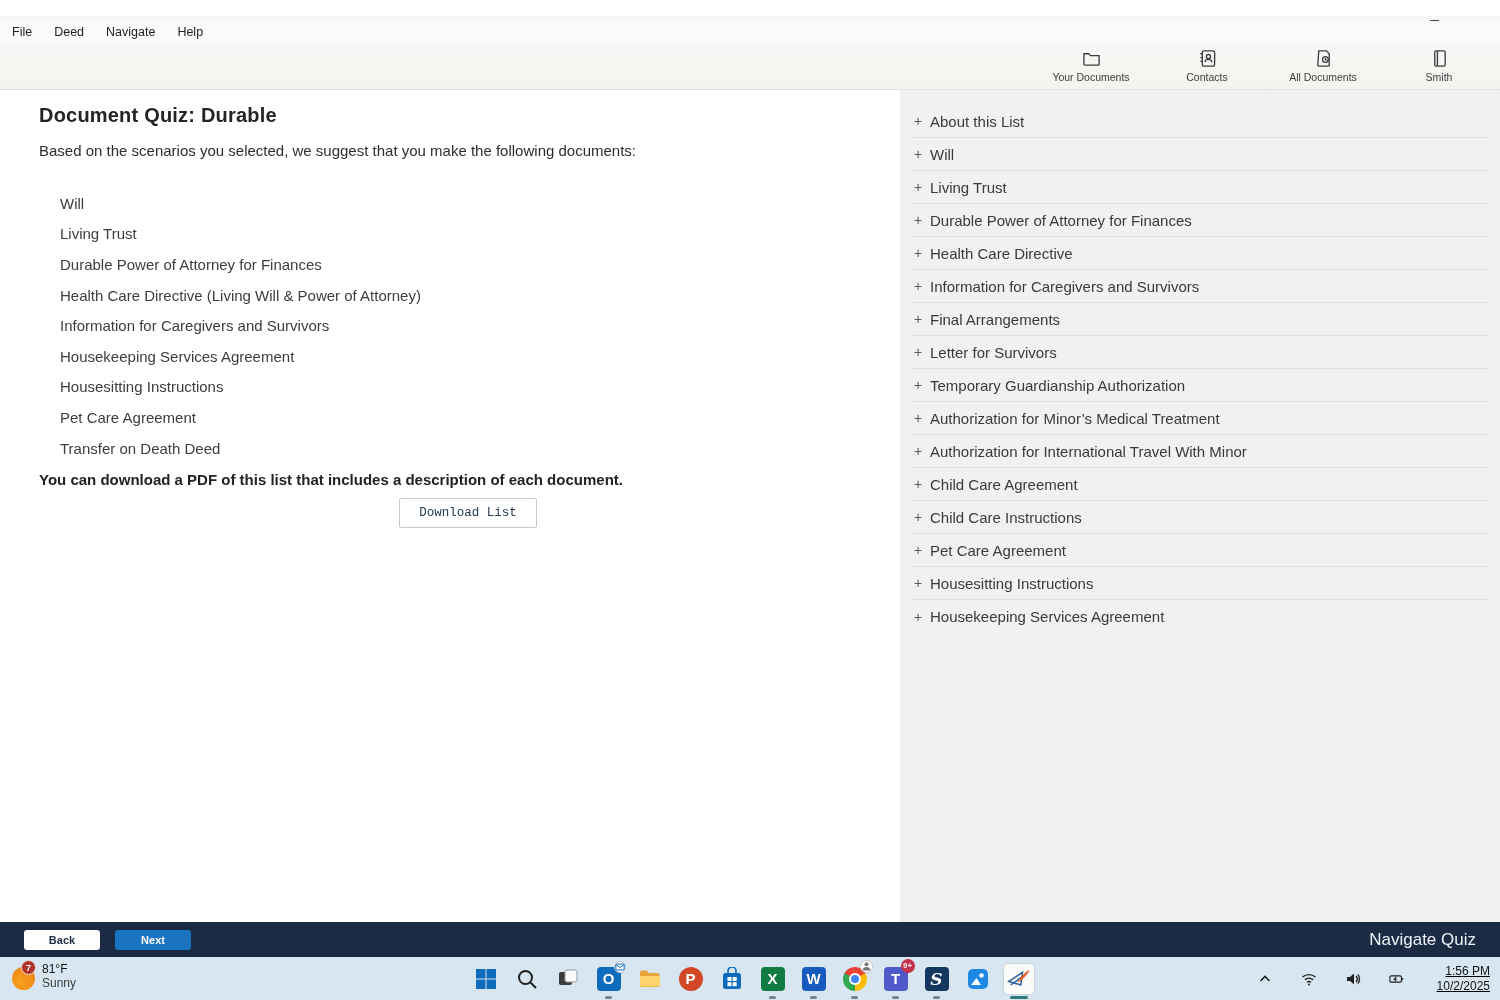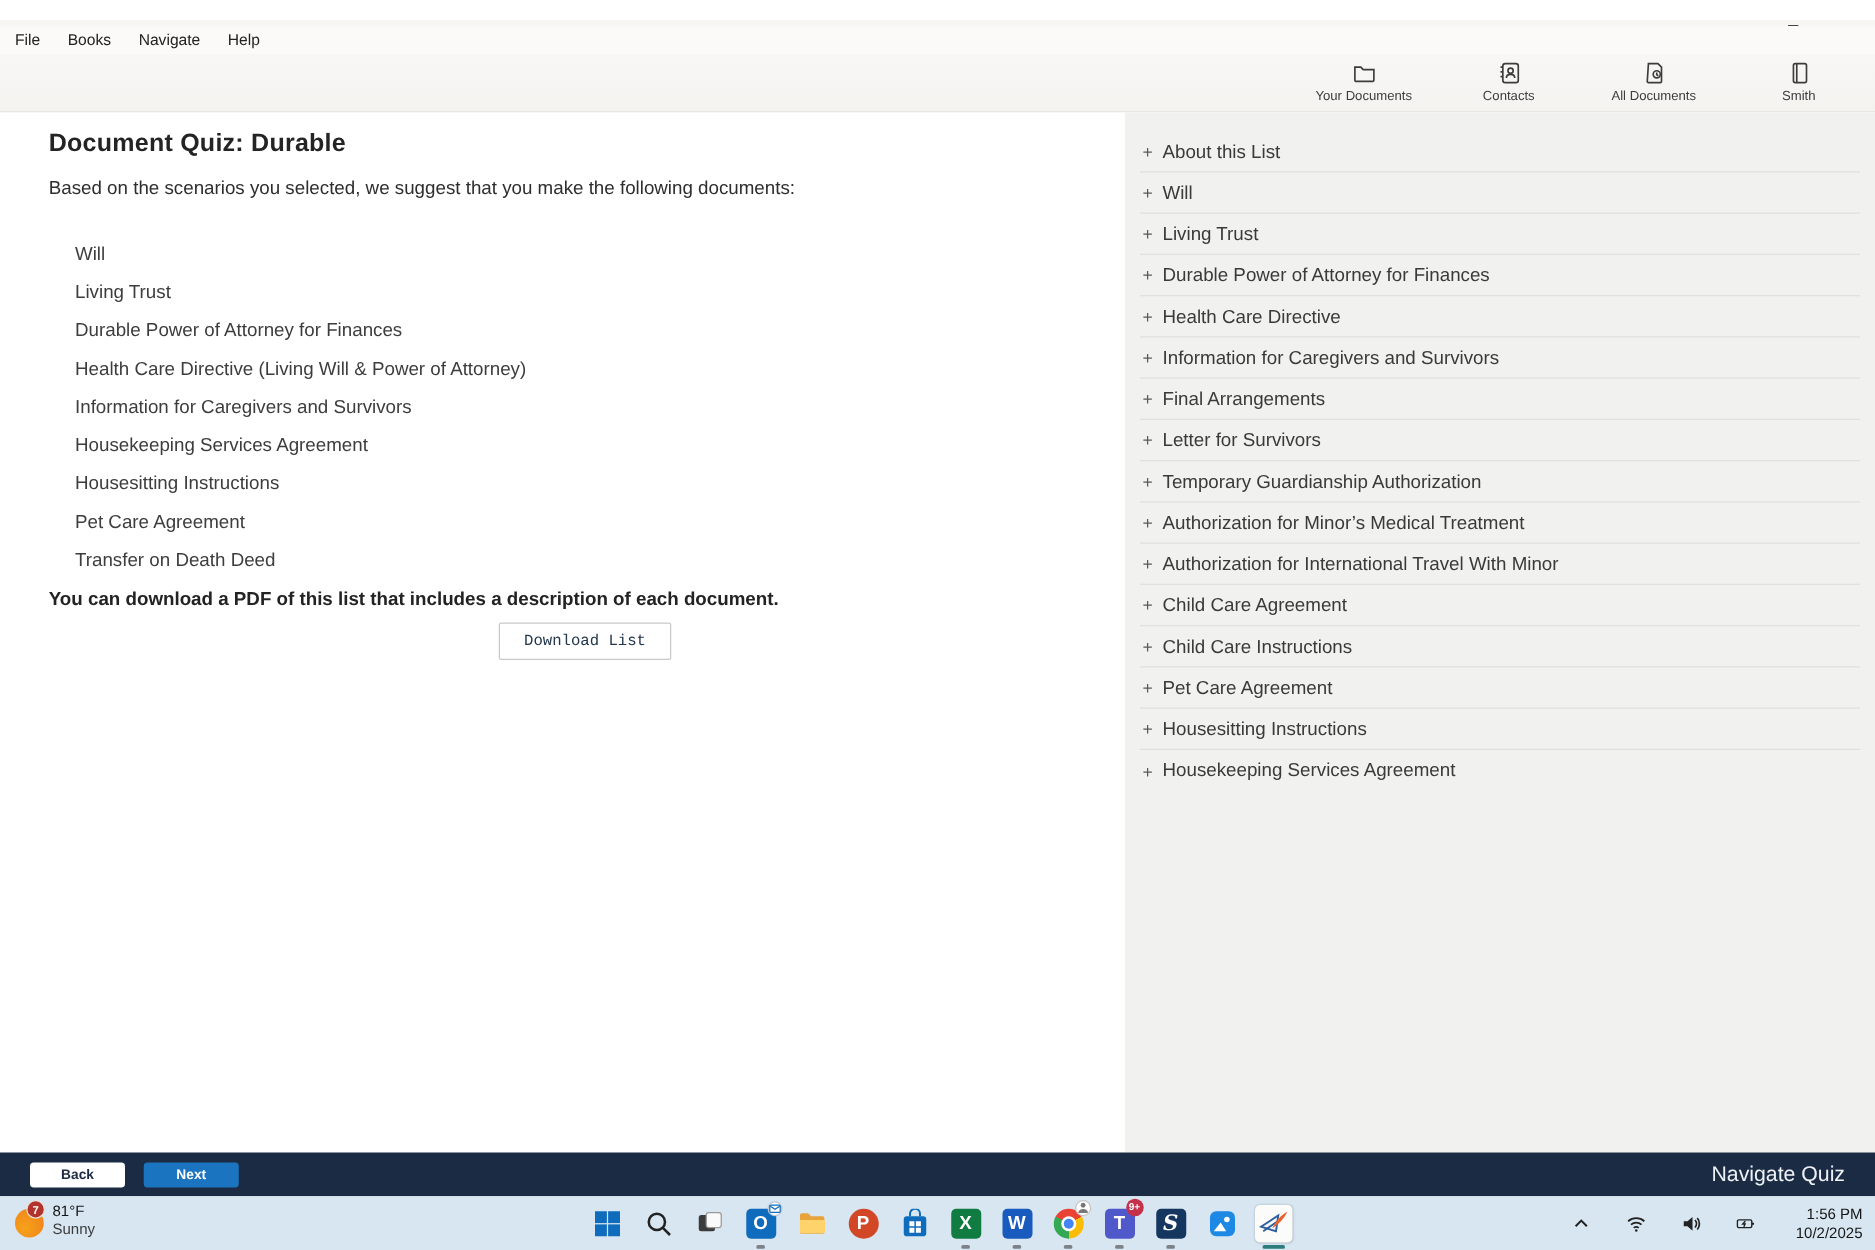--- a/index.html
+++ b/index.html
@@ -88,21 +88,21 @@
   .active-tile { width:30px; height:30px; background:#fbfbfa; border-radius:4px; display:flex;
     align-items:center; justify-content:center; box-shadow:0 0 2px rgba(0,0,0,.25); }
   .active-dash { position:absolute; bottom:-5px; width:18px; height:3px; border-radius:2px; background:#2e7d7d; }
   .badge { position:absolute; border-radius:50%; background:#c4314b; color:#fff; font-size:8px; font-weight:bold;
     display:flex; align-items:center; justify-content:center; }
   .chrome-disc { width:24px; height:24px; border-radius:50%;
     background:conic-gradient(from 60deg, #fbbc05 0 120deg, #34a853 0 240deg, #ea4335 0 360deg); position:relative; }
   .chrome-disc::before { content:""; position:absolute; left:6px; top:6px; width:12px; height:12px; border-radius:50%; background:#fff; }
   .chrome-disc::after { content:""; position:absolute; left:8px; top:8px; width:8px; height:8px; border-radius:50%; background:#4285f4; }
 
-  .tray { position:absolute; right:10px; top:0; height:43px; display:flex; align-items:center; gap:24px; }
+  .tray { position:absolute; right:10px; top:0; height:43px; display:flex; align-items:center; gap:24px;text-decoration:underline; }
   .tray svg { width:16px; height:16px; }
   .tray-item { display:flex; align-items:center; justify-content:center; width:20px; cursor:pointer; }
   .clock { text-align:right; font-size:12px; color:#151515; line-height:15px; margin-left:6px; cursor:pointer; }
 </style>
 </head>
 <body>
 
 <div class="titlebar">
   <svg class="app-ico" viewBox="0 0 40 34">
     <path d="M3 20 L26 6 L23 27 Z" fill="#eef2f8" stroke="#2e5e9e" stroke-width="2.5"></path>
@@ -114,21 +114,21 @@
     <div class="win-btn">–</div>
     <div class="win-btn">
         <span class="max-glyph"></span>
       </div>
     <div class="win-btn">✕</div>
   </div>
 </div>
 
 <div class="menubar">
   <span class="menu-item">File</span>
-  <span class="menu-item">Books</span>
+  <span class="menu-item">Deed</span>
   <span class="menu-item">Navigate</span>
   <span class="menu-item">Help</span>
 </div>
 
 <div class="header">
   <div class="header-nav">
     <div class="hnav-item">
       <svg viewBox="0 0 20 20" fill="none" stroke="#3c3c3c" stroke-width="1.4">
         <path d="M2 5 h5 l2 2 h9 v9 a1 1 0 0 1 -1 1 h-14 a1 1 0 0 1 -1 -1 z"></path>
       </svg>

